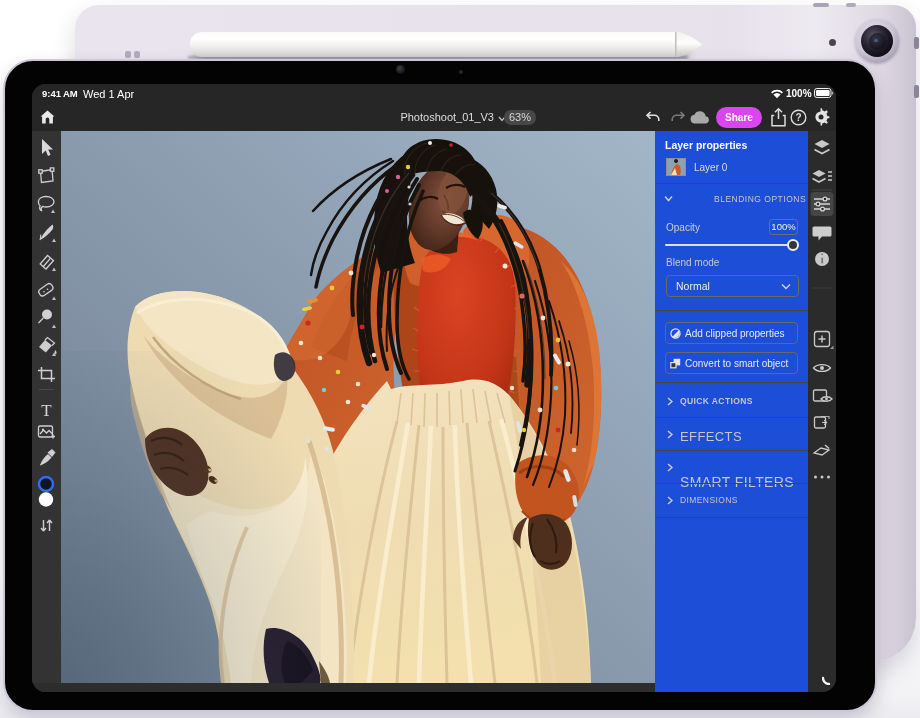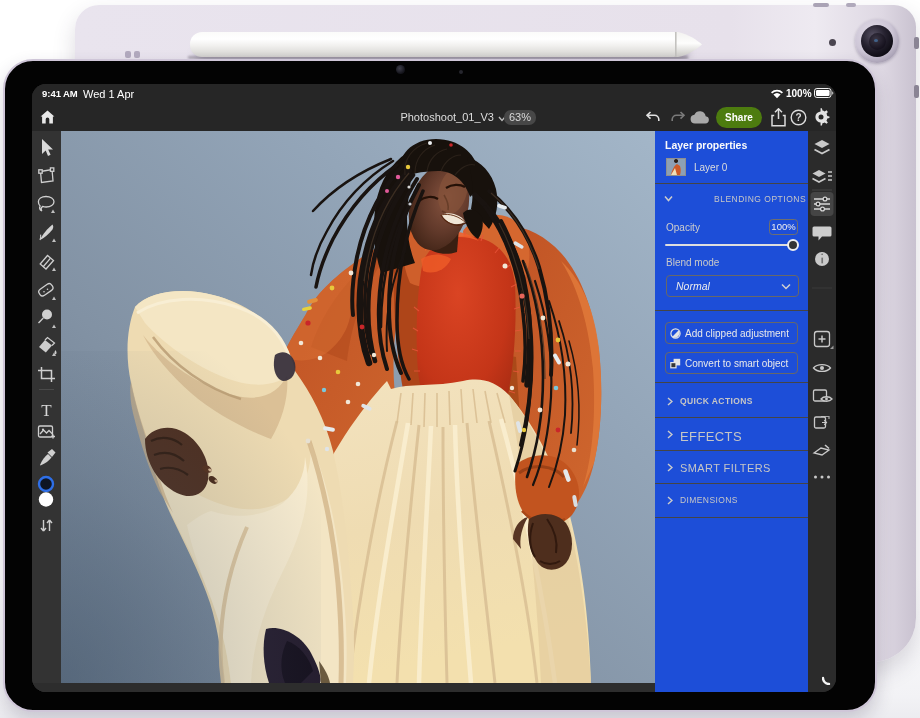--- a/index.html
+++ b/index.html
@@ -90,21 +90,21 @@
     <path d="M6.5 2 L3 5.3 L6.5 8.6" stroke="#e0e0e0" stroke-width="1.6" fill="none"></path>
     <path d="M3 5.3 L10.5 5.3 a4.3 4.3 0 0 1 4.3 4.3 L14.8 11" stroke="#e0e0e0" stroke-width="1.6" fill="none"></path>
   </svg>
   <svg class="abs" style="left:637px;top:26px;" width="18" height="15" viewBox="0 0 18 15">
     <path d="M11.5 2 L15 5.3 L11.5 8.6" stroke="#7a7a7a" stroke-width="1.6" fill="none"></path>
     <path d="M15 5.3 L7.5 5.3 a4.3 4.3 0 0 0 -4.3 4.3 L3.2 11" stroke="#7a7a7a" stroke-width="1.6" fill="none"></path>
   </svg>
   <svg class="abs" style="left:658px;top:27px;" width="20" height="14" viewBox="0 0 20 14">
     <path d="M5 12.5 a4.4 4.4 0 0 1 -0.6 -8.76 a6 6 0 0 1 11.3 1.4 a3.7 3.7 0 0 1 -0.4 7.36 Z" fill="#a9a9a9"></path>
   </svg>
-  <div class="abs" style="left:684px;top:23px;width:46px;height:21px;background:#4d7c0f;border-radius:11px;color:#fff;font-size:10px;font-weight:700;line-height:21px;text-align:center;">Share</div>
+  <div class="abs" style="left:684px;top:23px;width:46px;height:21px;background:#d946ef;border-radius:11px;color:#fff;font-size:10px;font-weight:700;line-height:21px;text-align:center;">Share</div>
   <svg class="abs" style="left:739px;top:24px;" width="15" height="19" viewBox="0 0 15 19">
     <path d="M7.5 1 L7.5 11" stroke="#dcdcdc" stroke-width="1.5"></path>
     <path d="M4 4.2 L7.5 0.8 L11 4.2" stroke="#dcdcdc" stroke-width="1.5" fill="none"></path>
     <path d="M3.2 7.5 L1 7.5 L1 17.8 L14 17.8 L14 7.5 L11.8 7.5" stroke="#dcdcdc" stroke-width="1.5" fill="none"></path>
   </svg>
   <svg class="abs" style="left:758px;top:25px;" width="17" height="17" viewBox="0 0 17 17">
     <circle cx="8.5" cy="8.5" r="7.3" fill="none" stroke="#dcdcdc" stroke-width="1.4"></circle>
     <text x="8.5" y="12.2" font-size="10" font-weight="700" text-anchor="middle" fill="#dcdcdc" font-family="Liberation Sans">?</text>
   </svg>
   <svg class="abs" style="left:780px;top:24px;" width="18" height="18" viewBox="0 0 18 18">
@@ -404,52 +404,52 @@
     <svg class="abs" style="left:9px;top:64px;" width="9" height="7" viewBox="0 0 9 7">
         <path d="M1,1.5 L4.5,5.5 L8,1.5" stroke="#cbcbcb" stroke-width="1.5" fill="none"></path>
       </svg>
     <div class="abs" style="left:23px;top:62.5px;color:#c6c6c6;font-size:8.5px;letter-spacing:0.5px;padding-left:36px;">BLENDING OPTIONS</div>
     <div class="abs" style="left:11px;top:91px;color:#cdcdcd;font-size:10px;">Opacity</div>
     <div class="abs" style="left:114px;top:88px;width:29px;height:16px;border:1px solid #6f6f6f;border-radius:3.5px;box-sizing:border-box;color:#eee;font-size:9.5px;line-height:14px;text-align:center;">100%</div>
     <div class="abs" style="left:10px;top:113px;width:128px;height:2px;background:#dedede;border-radius:1px;"></div>
     <div class="abs" style="left:132px;top:108px;width:12px;height:12px;border:2px solid #f0f0f0;border-radius:50%;background:#353535;box-sizing:border-box;"></div>
     <div class="abs" style="left:11px;top:126px;color:#c9c9c9;font-size:10px;">Blend mode</div>
     <div class="abs" style="left:11px;top:144px;width:133px;height:22px;border:1px solid #686868;border-radius:4px;box-sizing:border-box;"></div>
-    <div class="abs" style="left:21px;top:149px;color:#ececec;font-size:10.5px;font-style:italic;">Normal</div>
+    <div class="abs" style="left:21px;top:149px;color:#ececec;font-size:10.5px;">Normal</div>
     <svg class="abs" style="left:126px;top:152px;" width="10" height="7" viewBox="0 0 10 7">
         <path d="M1,1.5 L5,5.5 L9,1.5" stroke="#d0d0d0" stroke-width="1.5" fill="none"></path>
       </svg>
     <div class="abs" style="left:0;top:179px;width:153px;height:1px;background:#454545;"></div>
     <div class="abs" style="left:10px;top:191px;width:133px;height:22px;border:1px solid #686868;border-radius:4px;box-sizing:border-box;"></div>
     <svg class="abs" style="left:15px;top:196.5px;" width="11" height="11" viewBox="0 0 11 11">
       <circle cx="5.5" cy="5.5" r="4.6" fill="none" stroke="#e4e4e4" stroke-width="1.2"></circle>
       <path d="M2.3,8.7 A4.6,4.6 0 0 0 8.7,2.3 Z" fill="#e4e4e4"></path>
       </svg>
-    <div class="abs" style="left:30px;top:196.5px;color:#e9e9e9;font-size:10px;">Add clipped adjustment</div>
+    <div class="abs" style="left:30px;top:196.5px;color:#e9e9e9;font-size:10px;">Add clipped properties</div>
     <div class="abs" style="left:10px;top:221px;width:133px;height:22px;border:1px solid #686868;border-radius:4px;box-sizing:border-box;"></div>
     <svg class="abs" style="left:15px;top:226.5px;" width="11" height="11" viewBox="0 0 11 11">
       <rect x="3.6" y="0.8" width="6.6" height="6.6" fill="#e4e4e4"></rect>
       <rect x="0.8" y="4.6" width="5.2" height="5.2" fill="#353535" stroke="#e4e4e4" stroke-width="1.2"></rect>
       </svg>
     <div class="abs" style="left:30px;top:226.5px;color:#e9e9e9;font-size:10px;">Convert to smart object</div>
     <div class="abs" style="left:0;top:251px;width:153px;height:1px;background:#454545;"></div>
     <svg class="abs" style="left:12px;top:266px;" width="6" height="9" viewBox="0 0 6 9">
         <path d="M1,1 L5,4.5 L1,8" stroke="#cbcbcb" stroke-width="1.5" fill="none"></path>
       </svg>
     <div class="abs" style="left:25px;top:265px;color:#c6c6c6;font-size:8.5px;letter-spacing:0.4px;font-weight:bold;">QUICK ACTIONS</div>
     <div class="abs" style="left:0;top:286px;width:153px;height:1px;background:#454545;"></div>
     <svg class="abs" style="left:12px;top:299px;" width="6" height="9" viewBox="0 0 6 9">
         <path d="M1,1 L5,4.5 L1,8" stroke="#cbcbcb" stroke-width="1.5" fill="none"></path>
       </svg>
     <div class="abs" style="left:25px;top:298px;color:#c6c6c6;font-size:13px;letter-spacing:0.4px;">EFFECTS</div>
     <div class="abs" style="left:0;top:319px;width:153px;height:1px;background:#454545;"></div>
     <svg class="abs" style="left:12px;top:332px;" width="6" height="9" viewBox="0 0 6 9">
         <path d="M1,1 L5,4.5 L1,8" stroke="#cbcbcb" stroke-width="1.5" fill="none"></path>
       </svg>
-    <div class="abs" style="left:25px;top:331px;color:#c6c6c6;font-size:11px;letter-spacing:0.4px;text-align:center;">SMART FILTERS</div>
+    <div class="abs" style="left:25px;top:343px;color:#c6c6c6;font-size:14px;letter-spacing:0.4px;text-align:center;">SMART FILTERS</div>
     <div class="abs" style="left:0;top:352px;width:153px;height:1px;background:#454545;"></div>
     <svg class="abs" style="left:12px;top:365px;" width="6" height="9" viewBox="0 0 6 9">
         <path d="M1,1 L5,4.5 L1,8" stroke="#cbcbcb" stroke-width="1.5" fill="none"></path>
       </svg>
     <div class="abs" style="left:25px;top:364px;color:#c6c6c6;font-size:8.5px;letter-spacing:0.4px;text-align:right;">DIMENSIONS</div>
     <div class="abs" style="left:0;top:386px;width:153px;height:1px;background:#454545;"></div>
   </div>
 
   <div class="abs" id="strip" style="left:776px;top:47px;width:28px;height:561px;background:#2b2b2b;"></div>
   <svg class="abs" style="left:776px;top:47px;" width="28" height="561" viewBox="0 0 28 561">

